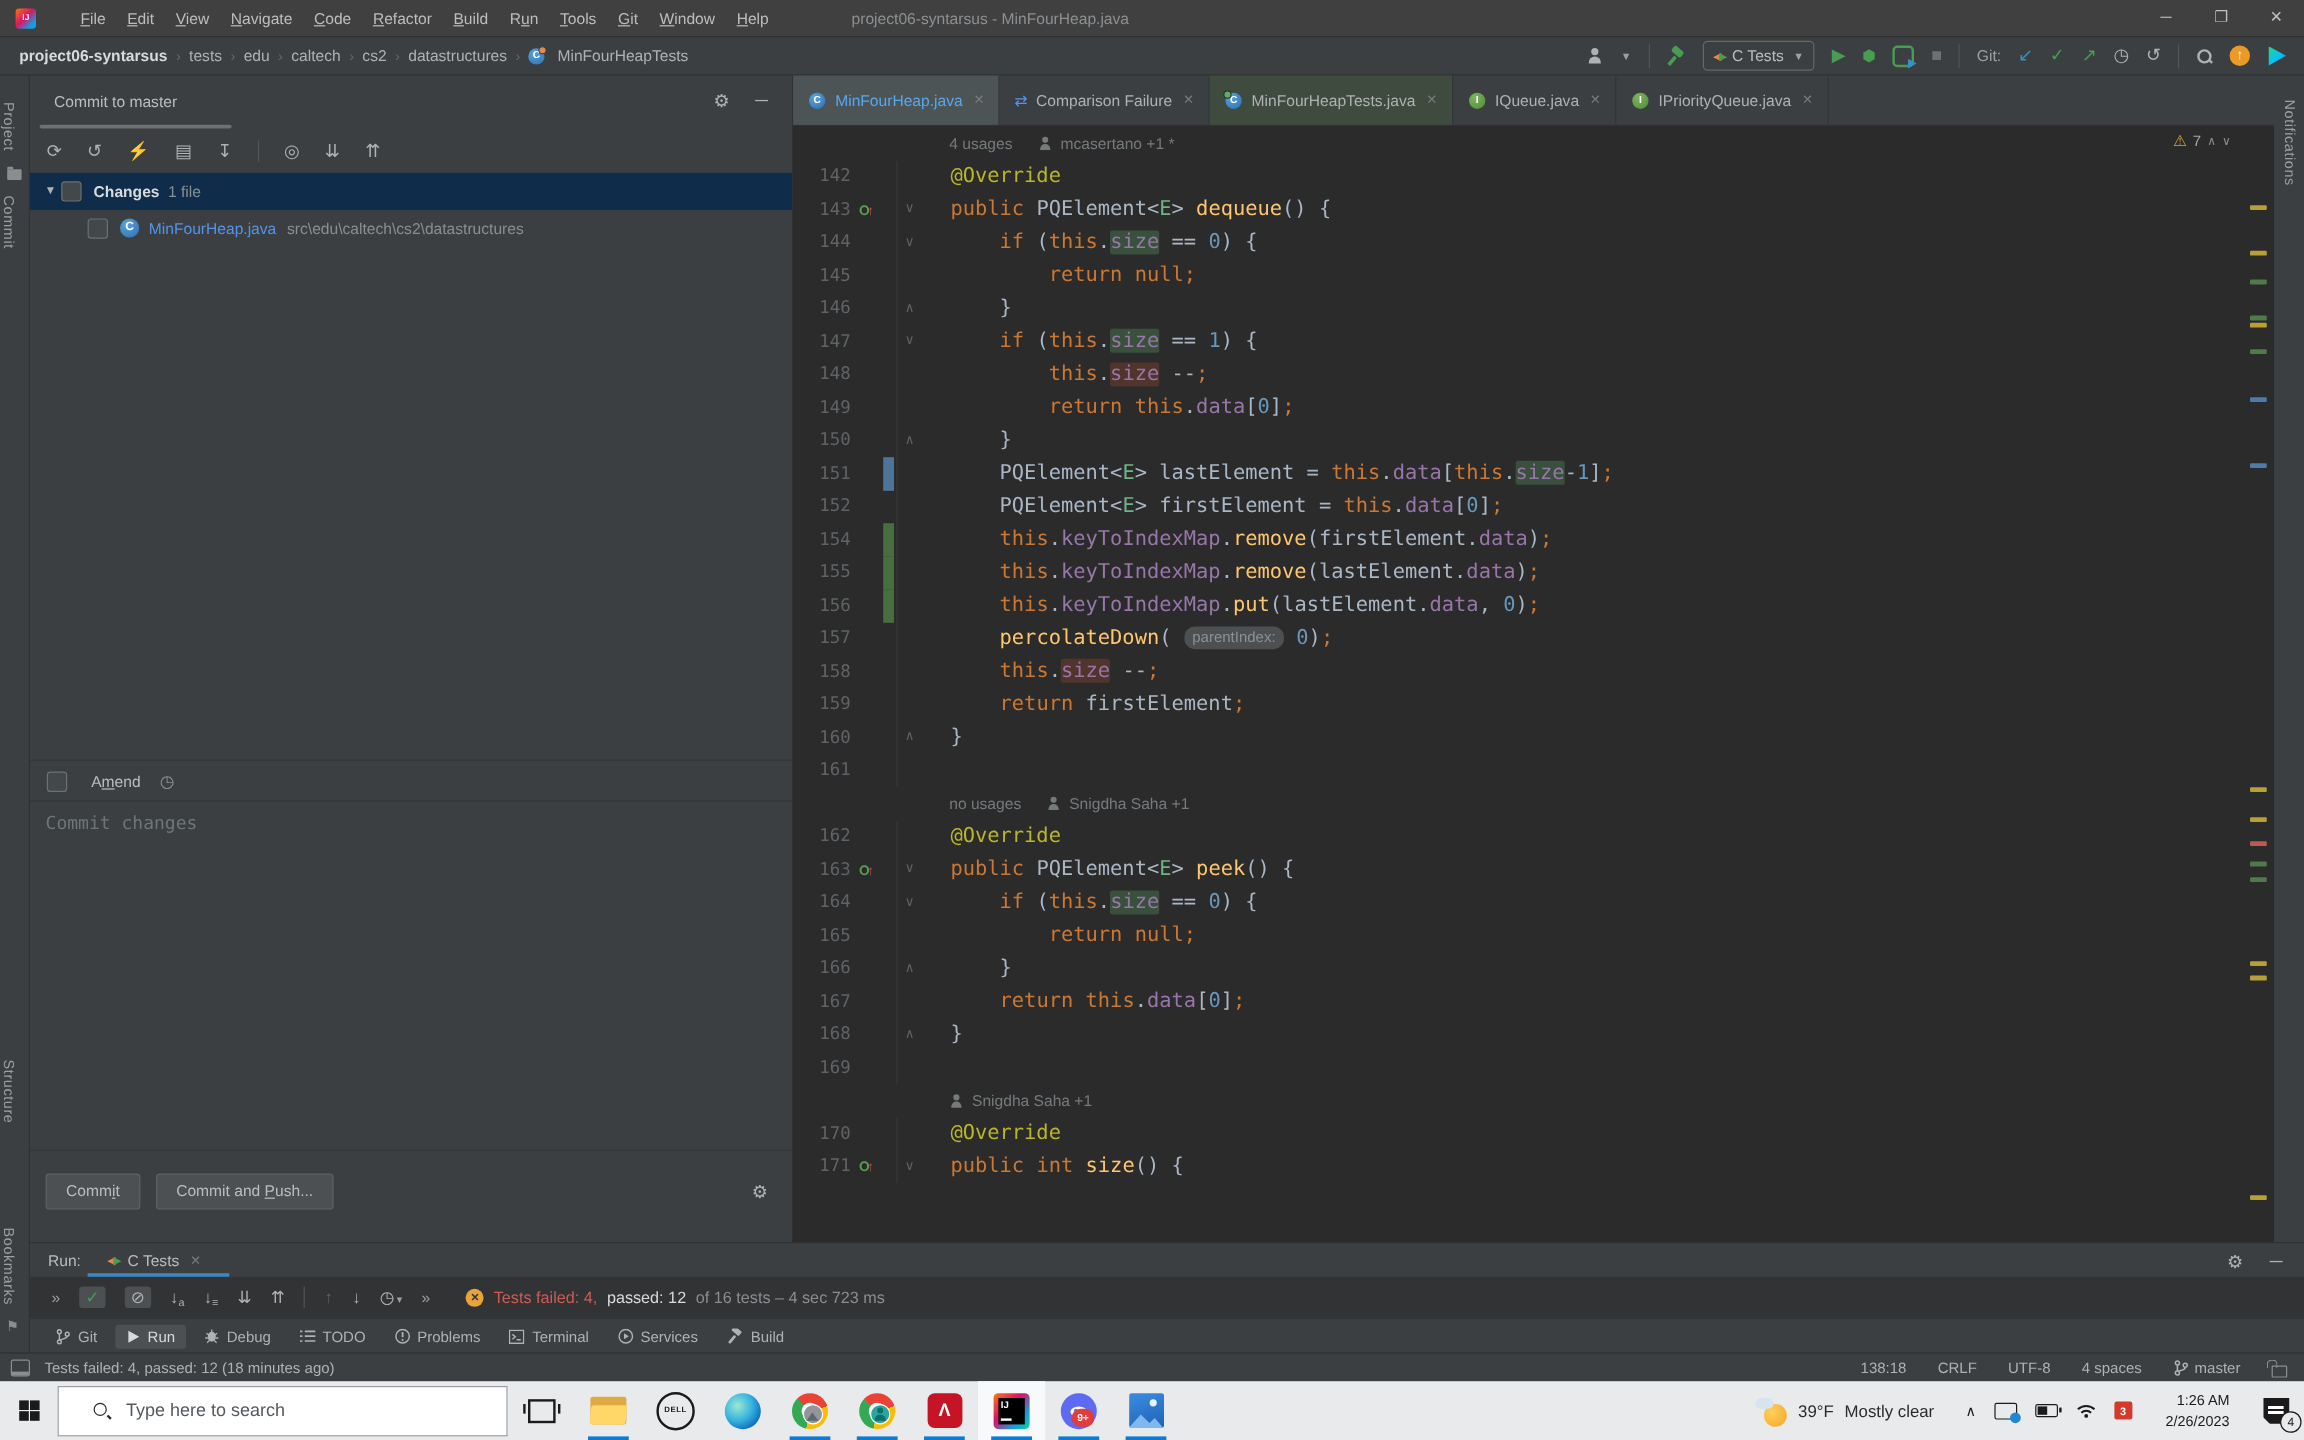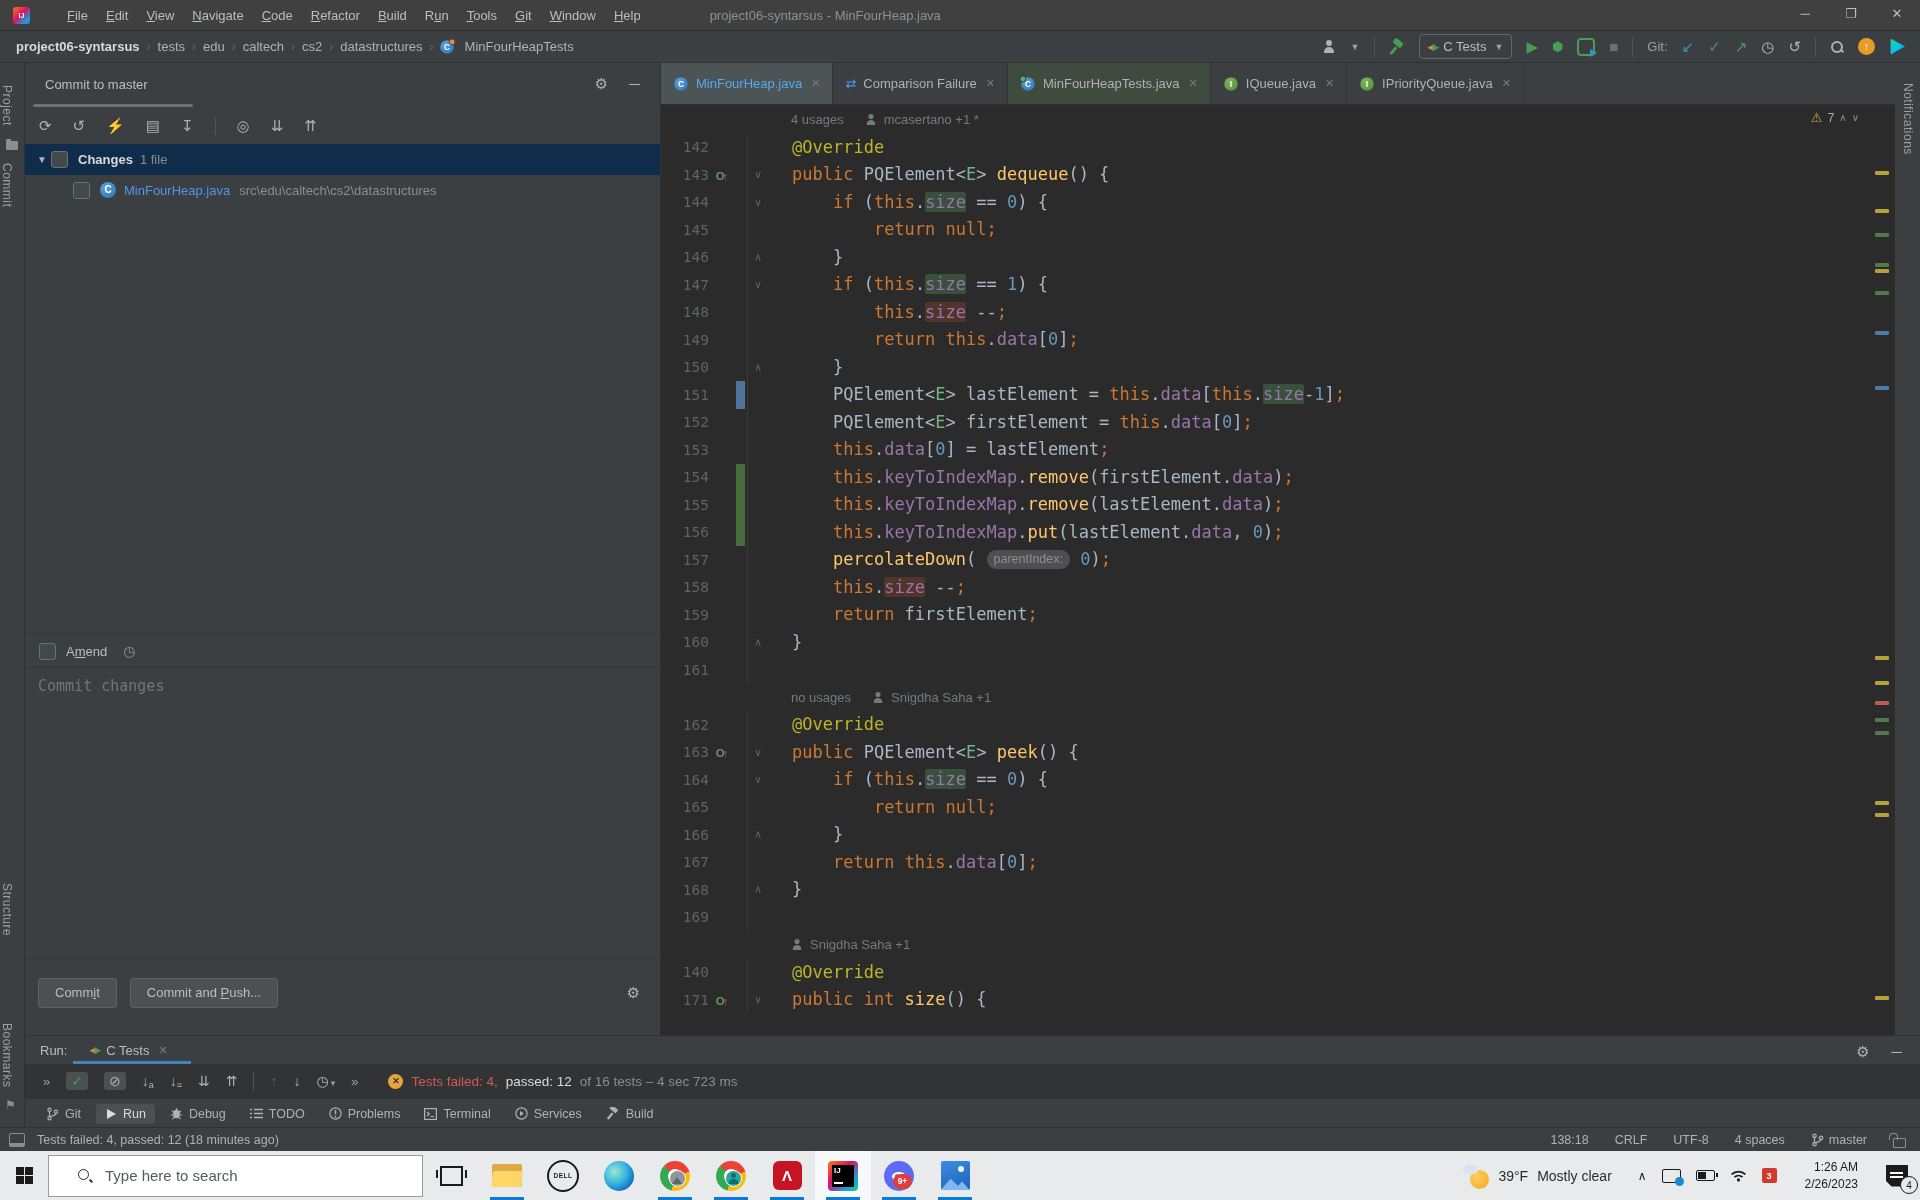--- a/index.html
+++ b/index.html
@@ -308,21 +308,21 @@
     <span class="dim">1 file</span>
   </div>
   <div id="file-row">
     <span class="cbox"></span>
     <span class="class-ball">C</span>
     <span id="file-name">MinFourHeap.java</span>
     <span class="dim">src\edu\caltech\cs2\datastructures</span>
   </div>
   <div id="amend-row">
     <span class="cbox"></span>
-    <span id="amend-label" style="">A<u>m</u>end</span>
+    <span id="amend-label" style="margin-left:10px">A<u>m</u>end</span>
     <span class="clock-ico">◷</span>
   </div>
   <div id="commit-msg">
     <div id="commit-msg-text">Commit changes</div>
   </div>
   <div id="commit-buttons">
     <button class="btn" id="btn-commit">Comm<u>i</u>t</button>
     <button class="btn" id="btn-commit-push">Commit and <u>P</u>ush...</button>
     <span id="commit-gear">⚙</span>
   </div>
@@ -438,27 +438,20 @@
         <pre class="codeline"><span class="s-t">    </span><span class="s-t">PQElement&lt;</span><span class="s-g">E</span><span class="s-t">&gt; lastElement = </span><span class="s-k">this</span><span class="s-t">.</span><span class="s-f">data</span><span class="s-t">[</span><span class="s-k">this</span><span class="s-t">.</span><span class="s-f s-r">size</span><span class="s-t">-</span><span class="s-n">1</span><span class="s-t">]</span><span class="s-k">;</span></pre>
       </div>
       <div class="crow">
         <span class="ln">152</span>
         <span class="ovrcol"></span>
         <span class="markcol"></span>
         <span class="foldcol"></span>
         <pre class="codeline"><span class="s-t">    </span><span class="s-t">PQElement&lt;</span><span class="s-g">E</span><span class="s-t">&gt; firstElement = </span><span class="s-k">this</span><span class="s-t">.</span><span class="s-f">data</span><span class="s-t">[</span><span class="s-n">0</span><span class="s-t">]</span><span class="s-k">;</span></pre>
       </div>
       <div class="crow">
-        <span class="ln">153</span>
-        <span class="ovrcol"></span>
-        <span class="markcol"></span>
-        <span class="foldcol"></span>
-        <pre class="codeline"><span class="s-t">    </span><span class="s-k">this</span><span class="s-t">.</span><span class="s-f">data</span><span class="s-t">[</span><span class="s-n">0</span><span class="s-t">] = lastElement</span><span class="s-k">;</span></pre>
-      </div>
-      <div class="crow">
         <span class="ln">154</span>
         <span class="ovrcol"></span>
         <span class="markcol">
           <span class="mk a"></span>
         </span>
         <span class="foldcol"></span>
         <pre class="codeline"><span class="s-t">    </span><span class="s-k">this</span><span class="s-t">.</span><span class="s-f">keyToIndexMap</span><span class="s-t">.</span><span class="s-m">remove</span><span class="s-t">(firstElement</span><span class="s-t">.</span><span class="s-f">data</span><span class="s-t">)</span><span class="s-k">;</span></pre>
       </div>
       <div class="crow">
         <span class="ln">155</span>
@@ -576,21 +569,21 @@
         <span class="foldcol"></span>
         <pre class="codeline"></pre>
       </div>
       <div class="crow">
         <div class="inlay">
           <span class="person-ico"></span>
           <span>Snigdha Saha +1</span>
         </div>
       </div>
       <div class="crow">
-        <span class="ln">140</span>
+        <span class="ln">170</span>
         <span class="ovrcol"></span>
         <span class="markcol"></span>
         <span class="foldcol"></span>
         <pre class="codeline"><span class="s-a">@Override</span></pre>
       </div>
       <div class="crow">
         <span class="ln">171</span>
         <span class="ovrcol"><span class="ovr-o">O</span><span class="ovr-a">↑</span></span>
         <span class="markcol"></span>
         <span class="foldcol">∨</span>

